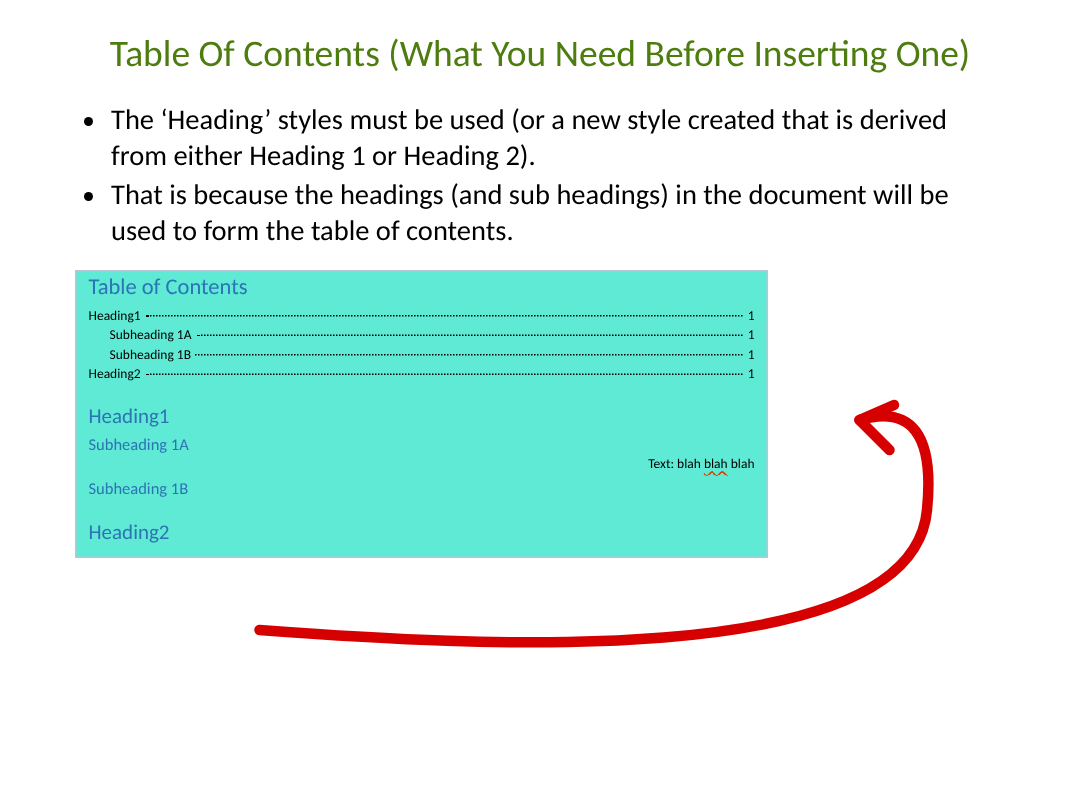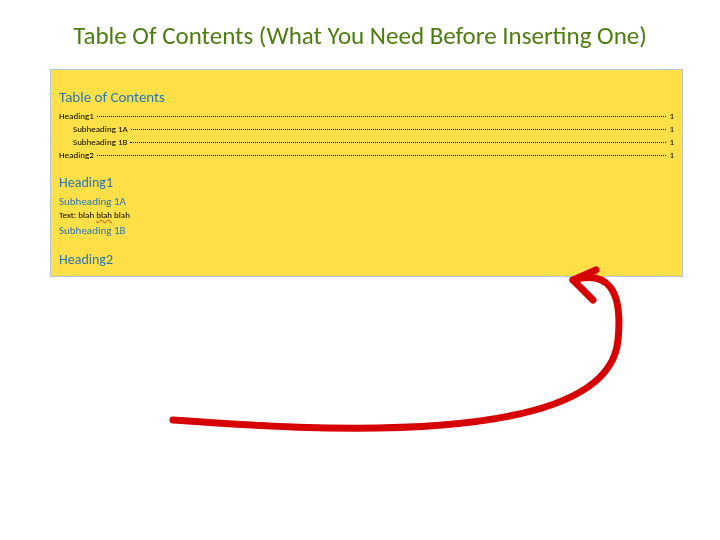--- a/index.html
+++ b/index.html
@@ -30,25 +30,25 @@
     margin: 0 0 14px 0;
     padding-left: 24px;
   }
   ul.bullets li {
     font-size: 19px;
     line-height: 1.25;
     margin-bottom: 2px;
   }
   .doc-preview {
     border: 1px solid #b6c6d6;
-    width: 633px;
-    background: #fde047;
+    width: 462px;
+    background: #5eead4;
     position: relative;
     font-family: Calibri, Arial, sans-serif;
-    padding: 16px 8px 6px 8px;
+    padding: 0 8px 6px 8px;
     box-sizing: border-box;
   }
   .toc-title {
     color: #2e74b5;
     font-size: 15px;
     margin: 2px 0 4px 0;
   }
   .toc-line {
     display: flex;
     align-items: baseline;
@@ -73,37 +73,42 @@
   }
   .section-h2 {
     color: #2e74b5;
     font-size: 11px;
     margin: 4px 0 1px 0;
   }
   .body-text {
     font-size: 9px;
     color: #000;
     margin: 0 0 2px 0;
+    text-align: right;
   }
   .wavy {
     text-decoration: underline wavy #d83b01;
     text-decoration-thickness: 1px;
   }
   .annotation {
     position: absolute;
     pointer-events: none;
   }
 </style>
 </head>
 <body>
 
 <div class="slide">
 
   <h1 class="title">Table Of Contents (What You Need Before Inserting One)</h1>
 
+  <ul class="bullets">
+    <li>The ‘Heading’ styles must be used (or a new style created that is derived from either Heading 1 or Heading 2).</li>
+    <li>That is because the headings (and sub headings) in the document will be used to form the table of contents.</li>
+  </ul>
 
   <div class="doc-preview">
     <div class="toc-title">Table of Contents</div>
 
     <div class="toc-line">
       <span class="toc-label">Heading1</span>
       <span class="toc-dots"></span>
       <span class="toc-page">1</span>
     </div>
     <div class="toc-line indent1">

